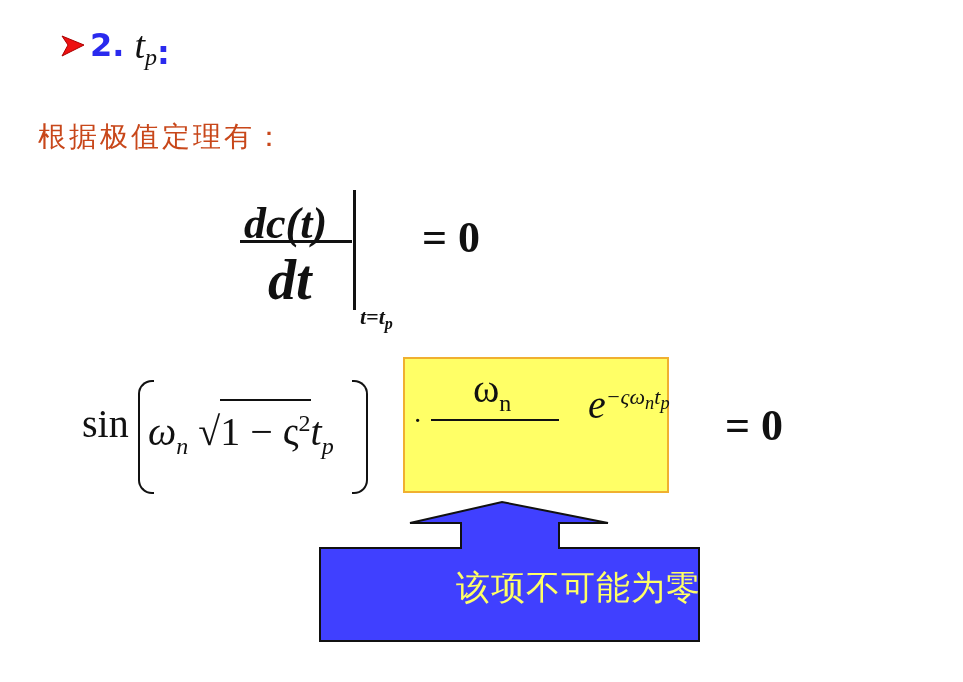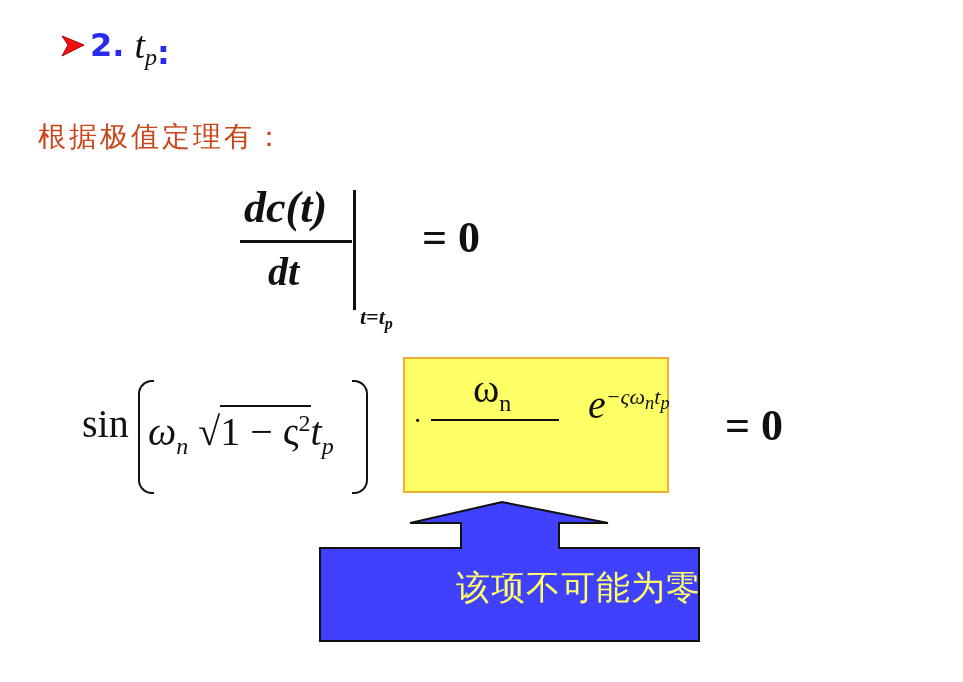--- a/index.html
+++ b/index.html
@@ -7,36 +7,36 @@
   .abs { position:absolute; }
   .heading { left:60px; top:20px; height:50px; display:flex; align-items:center; color:#2a2aee; font-family:"DejaVu Sans", sans-serif; font-size:32px; }
   .heading .bullet { width:26px; height:30px; margin-right:4px; }
   .heading .num { font-weight:bold; }
   .heading .cjk { font-weight:normal; letter-spacing:1px; }
   .heading .tvar { font-family:"Liberation Serif", serif; font-style:italic; color:#111; font-size:38px; margin-left:10px; }
   .heading .tsub { font-family:"Liberation Serif", serif; font-style:italic; color:#111; font-size:24px; position:relative; top:12px; }
   .heading .colon { font-weight:bold; color:#2a2aee; position:relative; top:8px; }
   .subhead { left:38px; top:118px; color:#c8471a; font-size:28px; font-family:"DejaVu Sans", sans-serif; letter-spacing:3px; }
   .eq1 { left:240px; top:178px; width:280px; height:150px; font-family:"Liberation Serif", serif; font-weight:bold; font-style:italic; color:#111; }
-  .eq1 .numer { position:absolute; left:4px; top:4px; font-size:44px; }
+  .eq1 .numer { position:absolute; left:4px; top:20px; font-size:44px; }
   .eq1 .bar { position:absolute; left:0; top:62px; width:112px; height:3px; background:#111; }
-  .eq1 .denom { position:absolute; left:28px; top:70px; font-size:40px; }
+  .eq1 .denom { position:absolute; left:28px; top:70px; font-size:56px; }
   .eq1 .vbar { position:absolute; left:113px; top:12px; width:3px; height:120px; background:#111; }
   .eq1 .eval { position:absolute; left:120px; top:110px; font-size:22px;margin-top:16px; }
   .eq1 .eval sub { font-size:16px; }
   .eq1 .rhs { position:absolute; left:182px; top:34px; font-size:44px; font-style:normal; }
   .eq2 { left:82px; top:380px; height:110px; font-family:"Liberation Serif", serif; color:#111; font-size:40px; }
   .sin { position:absolute; left:0; top:20px; }
   .paren { position:absolute; top:0; width:14px; height:110px; border:2px solid #111; }
   .paren.l { left:56px; border-right:none; border-radius:14px 0 0 14px; }
   .paren.r { left:270px; border-left:none; border-radius:0 14px 14px 0; }
   .arg { position:absolute; left:66px; top:28px; white-space:nowrap; font-style:italic; }
   .arg .up { font-style:normal; }
   .arg sub, .arg sup { font-size:24px; }
-  .sqrt-over { border-top:2px solid #111; padding-top:2px; }
+  .sqrt-over { border-top:2px solid #111; padding-top:8px; }
   .yellow { left:403px; top:357px; width:266px; height:136px; background:#ffff66; border:2px solid #f0b030; box-sizing:border-box; font-family:"Liberation Serif", serif; color:#111; }
   .yellow .dot { position:absolute; left:8px; top:46px; font-size:28px; }
   .yellow .frac-num { position:absolute; left:68px; top:6px; font-size:40px; }
   .yellow .frac-num sub { font-size:24px; }
   .yellow .frac-bar { position:absolute; left:26px; top:60px; width:128px; height:2px; background:#111; }
   .yellow .frac-den { position:absolute; left:22px; top:64px; font-size:40px; white-space:nowrap; }
   .yellow .frac-den i sup { font-size:22px; }
   .yellow .expo { position:absolute; left:156px; top:22px; font-size:40px; font-style:italic;margin-left:27px; }
   .yellow .expo sup { font-size:22px; }
   .rhs2 { left:725px; top:400px; font-family:"Liberation Serif", serif; font-weight:bold; color:#111; font-size:44px; }

